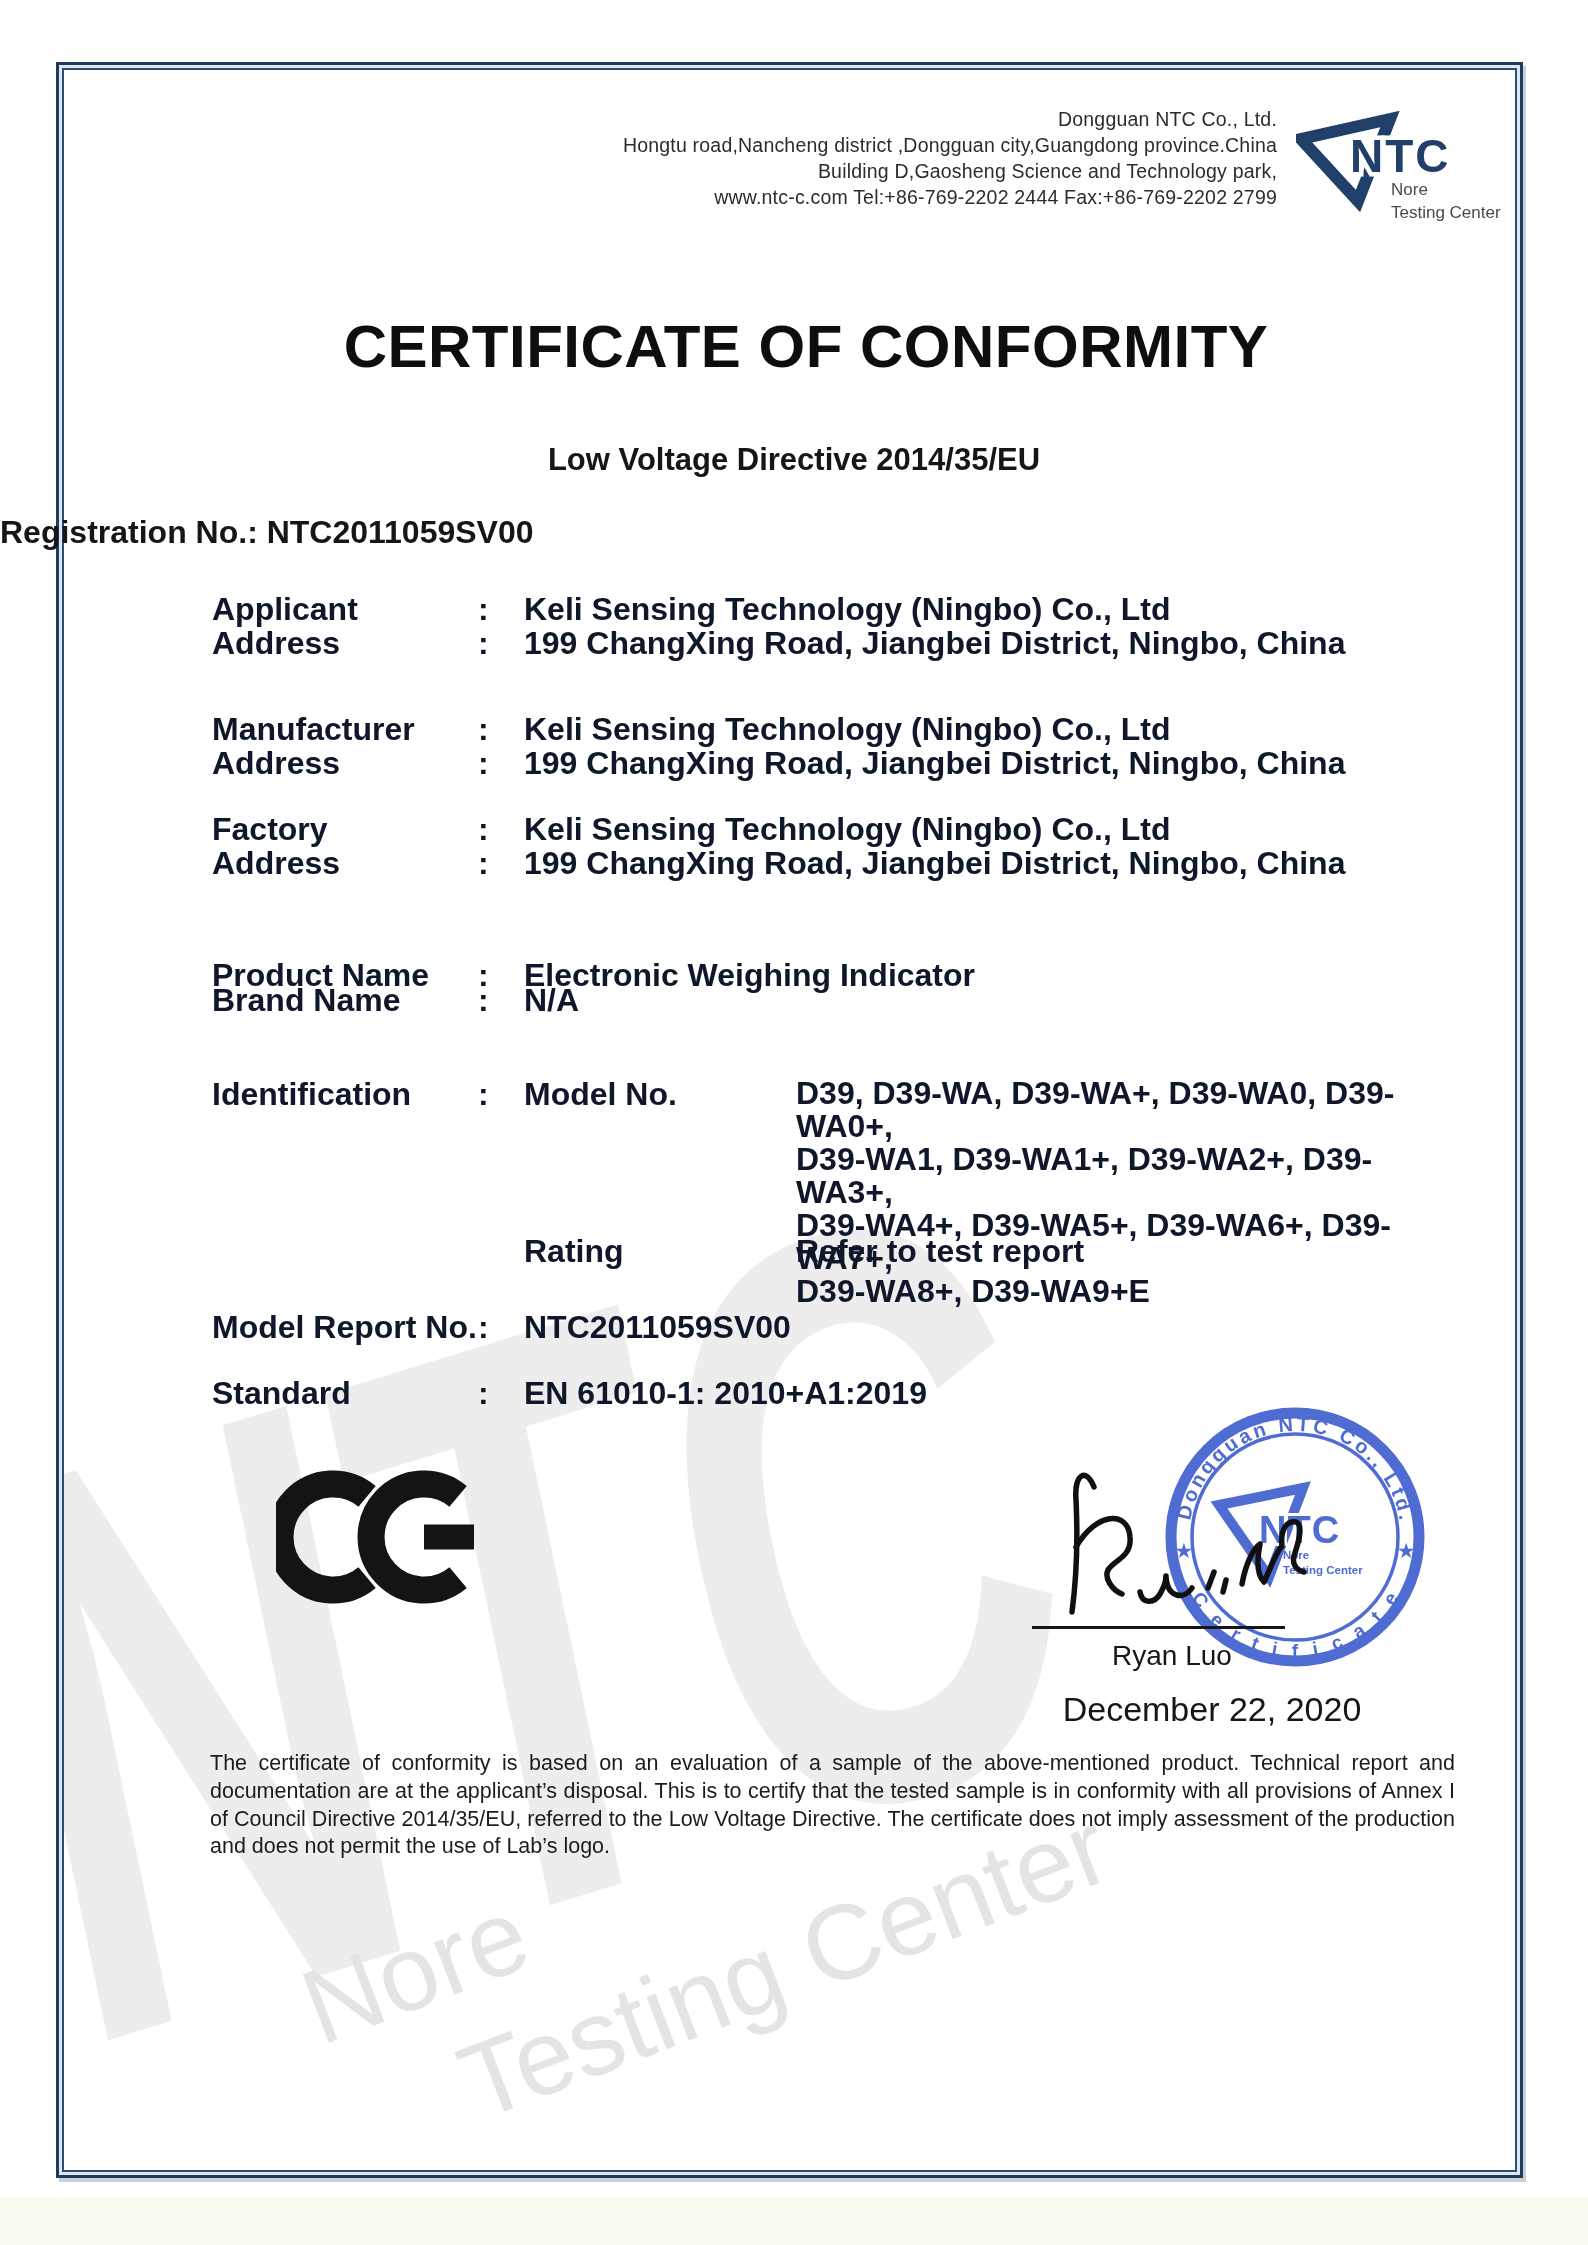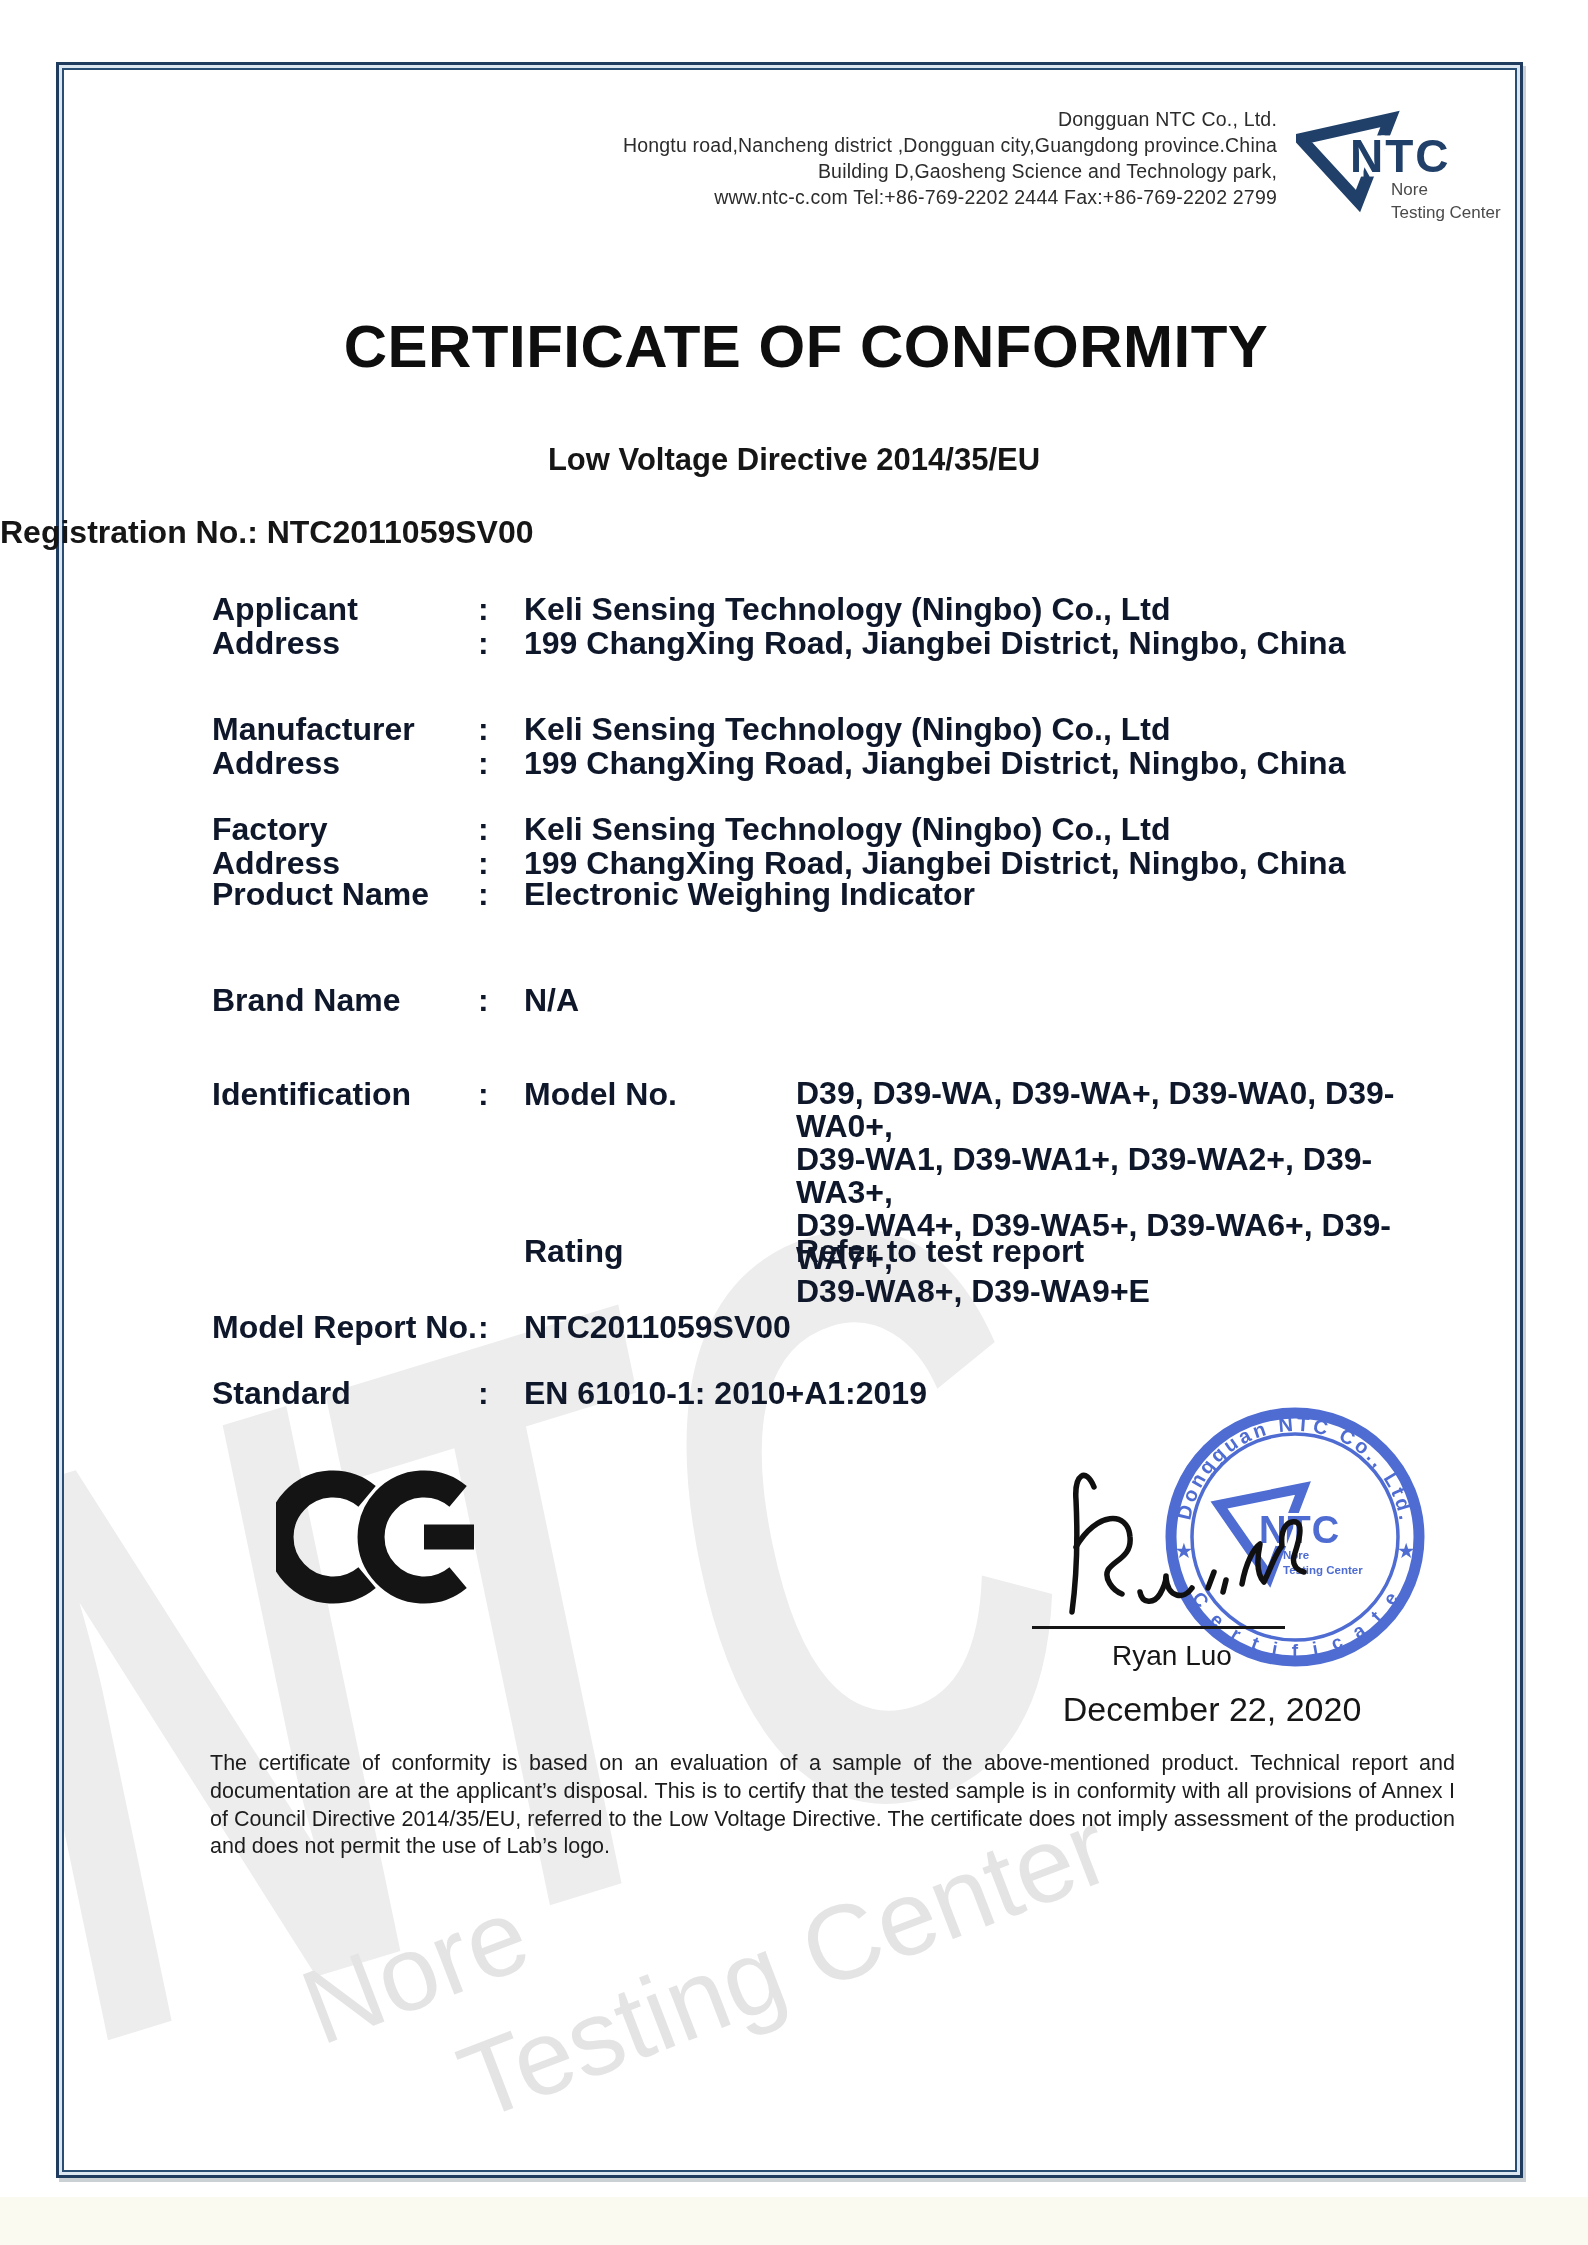--- a/index.html
+++ b/index.html
@@ -117,21 +117,21 @@
   <div>Factory</div>
   <div>:</div>
   <div>Keli Sensing Technology (Ningbo) Co., Ltd</div>
 </div>
 <div class="row" style="top:846px">
   <div>Address</div>
   <div>:</div>
   <div>199 ChangXing Road, Jiangbei District, Ningbo, China</div>
 </div>
 
-<div class="row" style="top:877px">
+<div class="row" style="top:958px">
   <div>Product Name</div>
   <div>:</div>
   <div>Electronic Weighing Indicator</div>
 </div>
 
 <div class="row" style="top:983px">
   <div>Brand Name</div>
   <div>:</div>
   <div>N/A</div>
 </div>

